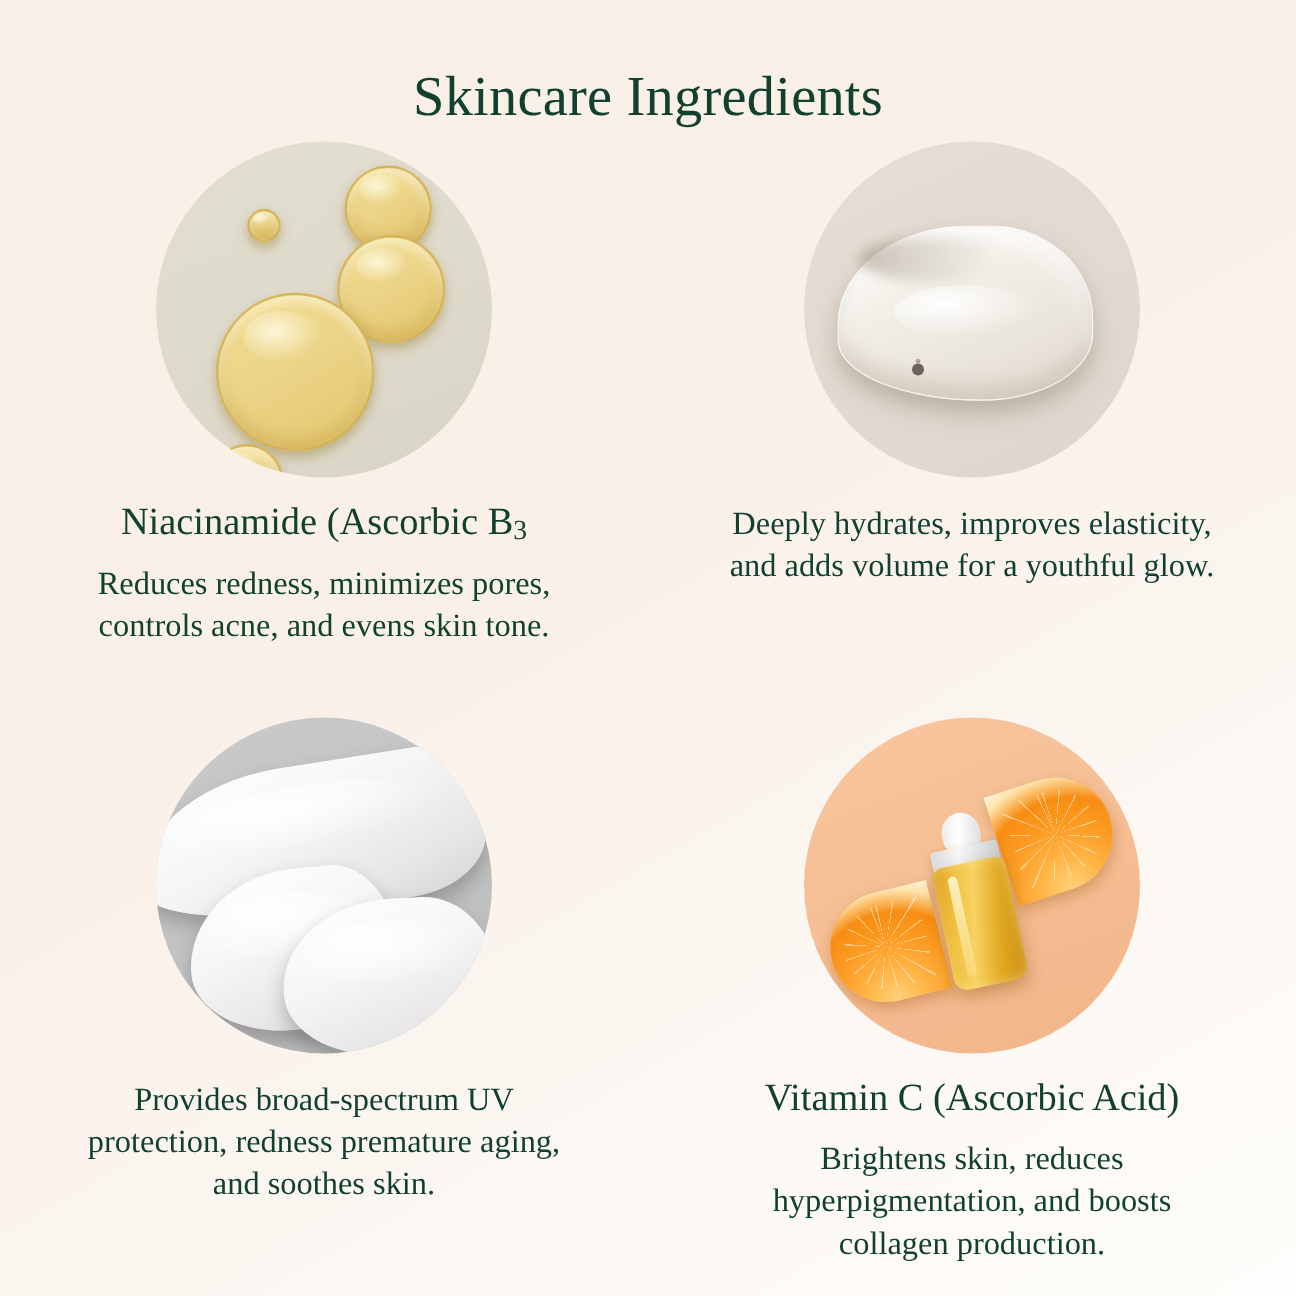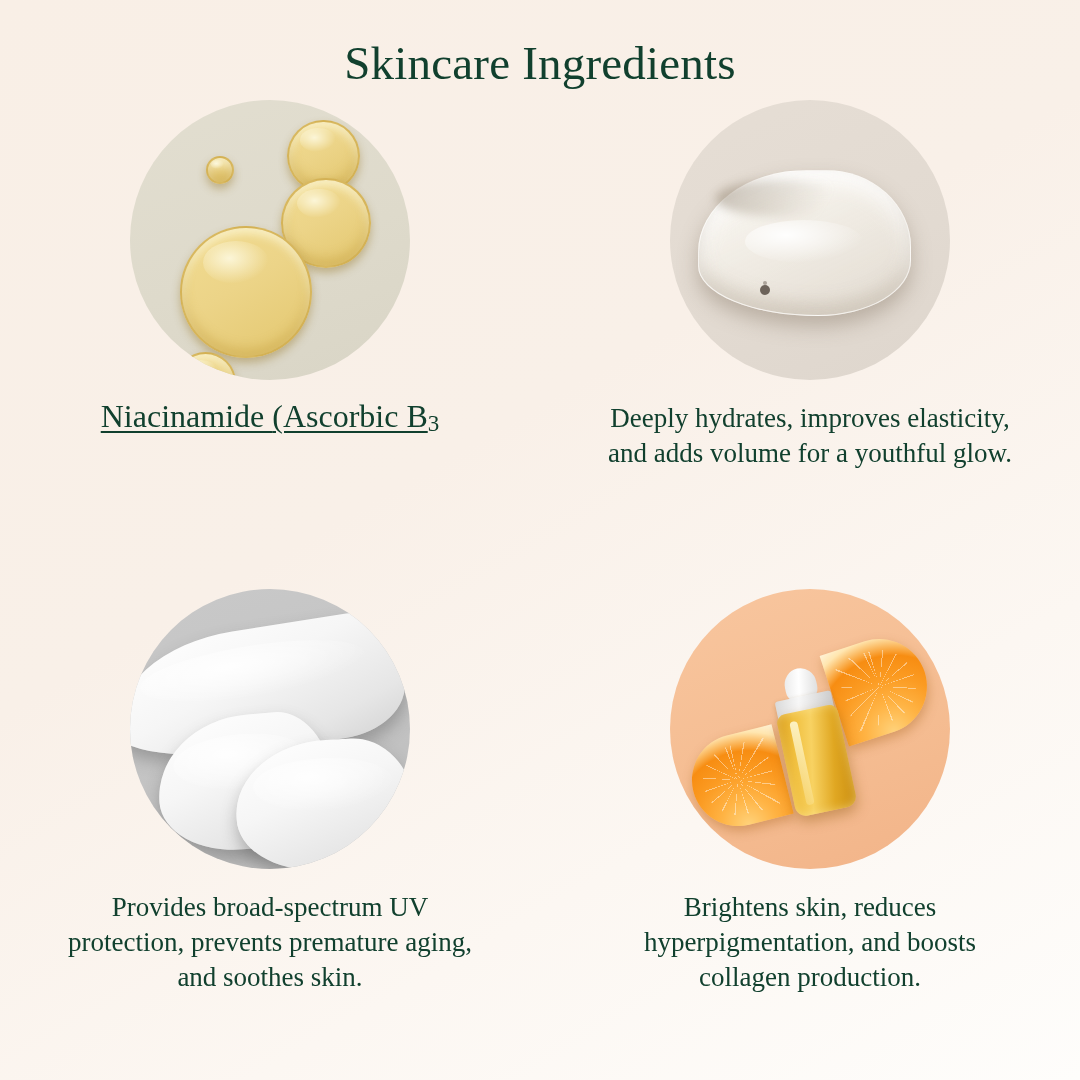--- a/index.html
+++ b/index.html
@@ -14,21 +14,21 @@
     background:
       linear-gradient(150deg, #f9efe6 0%, #f9f0e8 42%, #fcf7f2 72%, #fefdfb 100%);
     color:#13412f;
     position:relative;
   }
 
   .infographic {
     width:1080px; height:1072px;
     display:flex; flex-direction:column;
     align-items:center;
-    padding-top:40px;
+    padding-top:58px;
   }
 
   .page-title {
     font-size:47px;
     font-weight:400;
     letter-spacing:.2px;
     color:#11402e;
     line-height:1;
     margin-bottom:8px;
   }
@@ -209,21 +209,21 @@
   }
 
   
   .card-title {
     font-size:32px;
     line-height:1.12;
     margin-top:14px;
     white-space:nowrap;
     color:#11402e;
   }
-  .card-title .u { text-decoration:underline; text-underline-offset:4px; text-decoration-thickness:2px; }
+  .card-title .u { text-underline-offset:4px; text-decoration-thickness:2px; }
   .card-title sub { font-size:.72em; vertical-align:baseline; position:relative; top:.18em; }
 
   .card-desc {
     font-size:27px;
     line-height:1.30;
     text-align:center;
     margin-top:16px;
     max-width:430px;
     color:#11402e;
   }
@@ -244,20 +244,21 @@
           <span class="drop d1"></span>
           <span class="drop d2"></span>
           <span class="drop d3"></span>
           <span class="drop d4"></span>
           <span class="drop d5"></span>
         </div>
       </div>
       <div class="card-title">
         <span class="u">Niacinamide </span><span class="u">(Ascorbic B</span><sub>3</sub>
       </div>
+      <p class="card-desc">Reduces redness, minimizes pores, controls acne, and evens skin tone.</p>
     </div>
 
     <div class="card">
       <div class="swatch-wrap">
         <div class="glow"></div>
         <div class="swatch img-gel">
           <span class="gel"></span>
           <span class="gel-bubble"></span>
         </div>
       </div>
@@ -266,33 +267,36 @@
 
     <div class="card row2-card">
       <div class="swatch-wrap">
         <div class="glow"></div>
         <div class="swatch img-cream">
           <span class="smear s1"></span>
           <span class="smear s2"></span>
           <span class="smear s3"></span>
         </div>
       </div>
-      <p class="card-desc">Provides broad-spectrum UV protection, prevents premature aging, and soothes skin.</p>
+      <p class="card-desc">Provides broad-spectrum UV protection, redness premature aging, and soothes skin.</p>
     </div>
 
     <div class="card row2-card">
       <div class="swatch-wrap">
         <div class="glow"></div>
         <div class="swatch img-vitc">
           <span class="slice slice-a"></span>
           <span class="slice slice-b"></span>
           <span class="bottle">
             <span class="bottle-cap"></span>
             <span class="bottle-collar"></span>
             <span class="bottle-body"></span>
           </span>
         </div>
       </div>
+      <div class="card-title">
+        <span class="u">Vitamin C </span><span class="u">(Ascorbic Acid</span><span>)</span>
+      </div>
       <p class="card-desc">Brightens skin, reduces hyperpigmentation, and boosts collagen production.</p>
     </div>
 
   </div>
 </div>
 
 </body></html>

